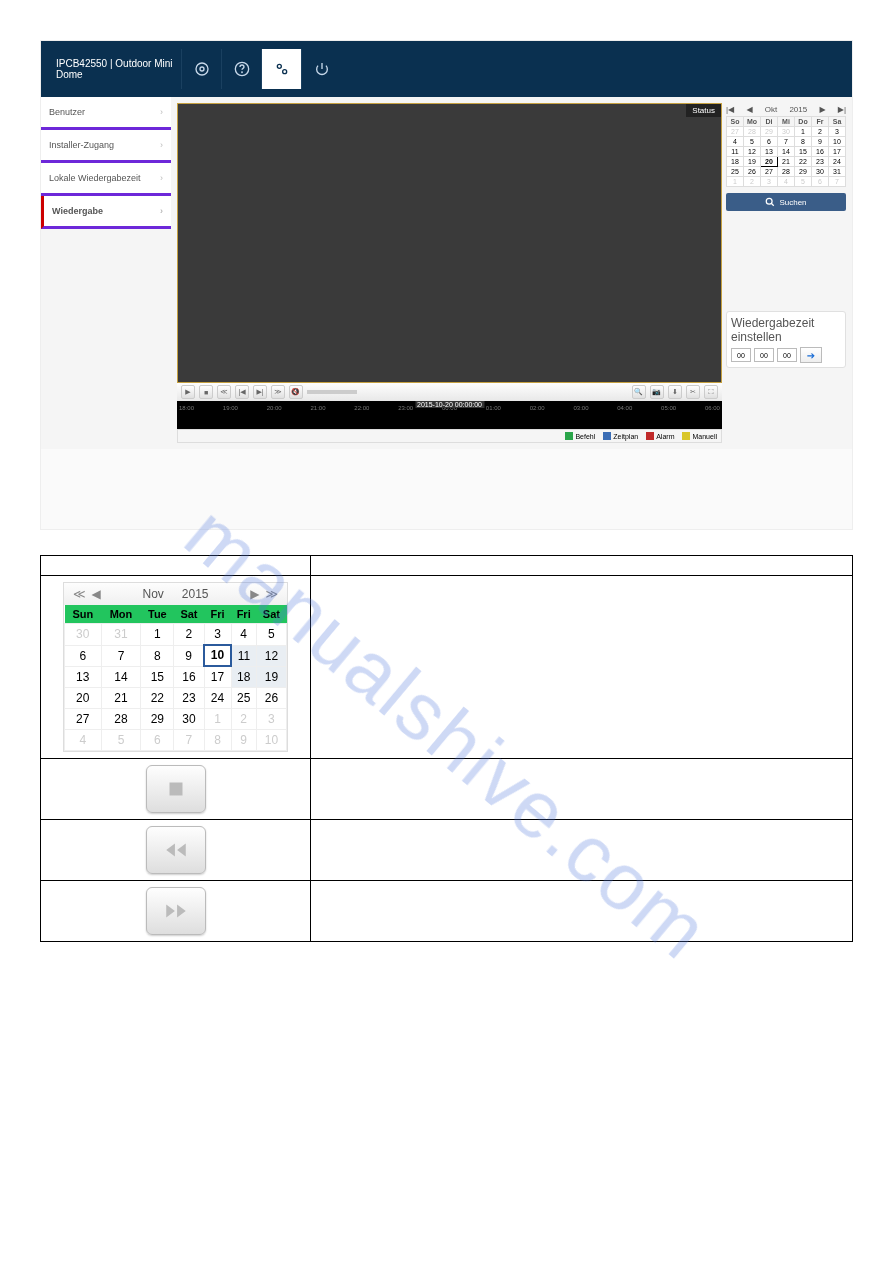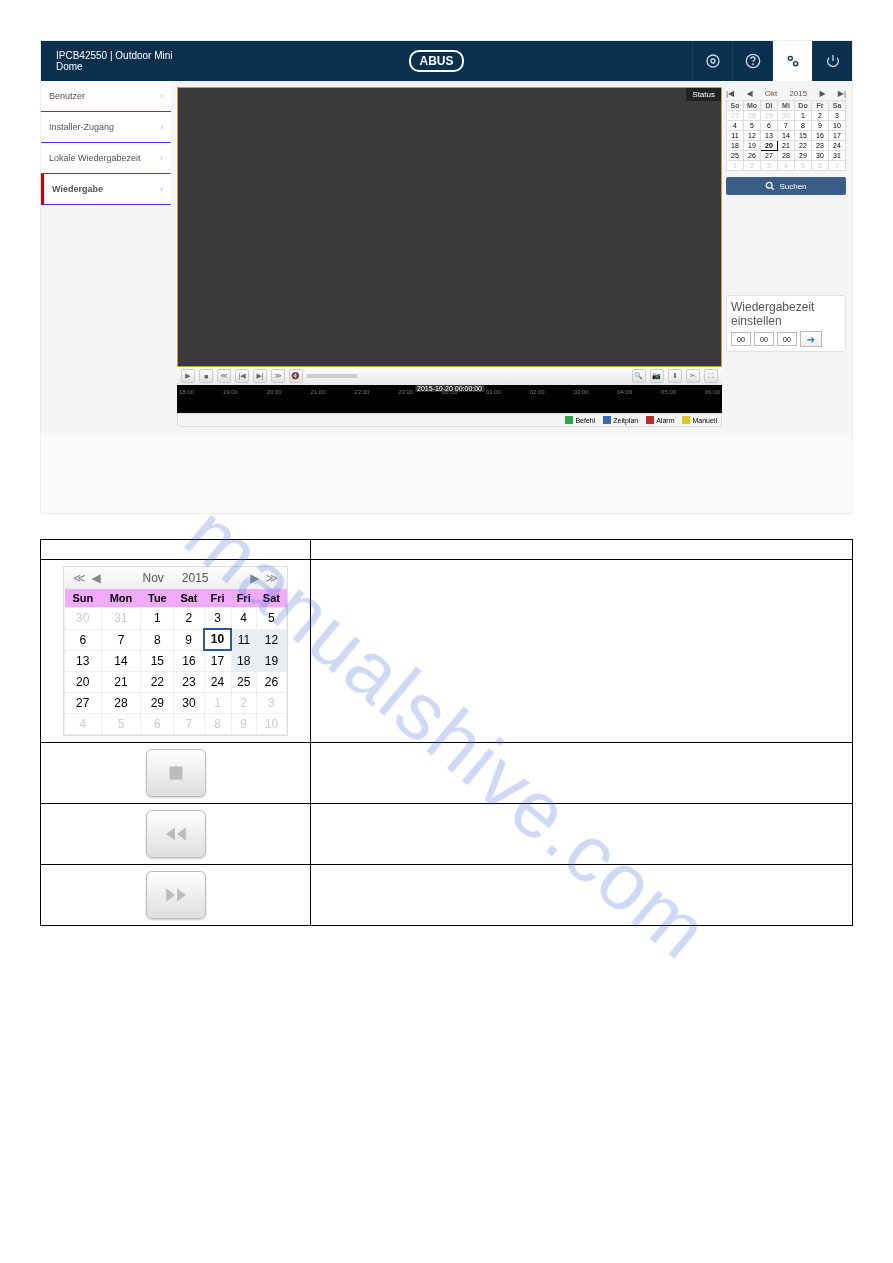--- a/index.html
+++ b/index.html
@@ -1,30 +1,30 @@
 <!DOCTYPE html>
 <html><head>
 <meta charset="utf-8">
 <style>
 * { box-sizing: border-box; margin: 0; padding: 0; font-family: Arial, sans-serif; }
 body { background: #fff; padding: 40px 40px 20px 40px; width: 893px; }
 
 .shot-border { border: 1px solid #eee; }
 .app { background: #f5f5f5; }
-.header { background: #0a3050; height: 40px; display: flex; align-items: center; color: #fff; font-size: 10px; }
+.header { background: #0a3050; height: 56px; display: flex; align-items: center; color: #fff; font-size: 10px; }
 .header .device { padding-left: 15px; flex: 0 0 140px; }
 .header .logo-wrap { flex: 1; text-align: center; }
 .logo { display: inline-block; border: 2px solid #fff; border-radius: 10px; padding: 2px 8px; font-weight: bold; font-size: 12px; color: #fff; }
 .header .hbtn { width: 40px; height: 40px; display: flex; align-items: center; justify-content: center; border-left: 1px solid #1a4060; color:#c7d8ea; }
 .header .hbtn svg { width: 16px; height: 16px; }
 .header .hbtn.active { background: #fff; color:#0a3050; }
 
 .main { display: flex; align-items: flex-start; }
 .sidebar { width: 130px; background: #fff; }
-.sidebar .item { display: flex; justify-content: space-between; align-items: center; padding: 10px 8px; border-bottom: 1px solid #6d28d9; font-size: 9px; color: #555; text-align: center; }
+.sidebar .item { display: flex; justify-content: space-between; align-items: center; padding: 10px 8px; border-bottom: 3px solid #6d28d9; font-size: 9px; color: #555; text-align: center; }
 .sidebar .item.active { border-left: 3px solid #c00; font-weight: bold; }
 .chev { color: #bbb; }
 
 .content { flex: 1; padding: 6px; display: flex; gap: 4px; }
 .player-wrap { flex: 1; }
 .video { background: #3a3a3a; height: 280px; position: relative; border: 1px solid #c5a040; }
 .video .status { position: absolute; top: 0; right: 0; background: #222; color: #fff; font-size: 8px; padding: 2px 6px; }
 .controls { background: linear-gradient(#fefefe,#e8e8e8); height: 18px; display: flex; align-items: center; gap: 4px; padding: 0 4px; }
 .ctrlbtn { width: 14px; height: 14px; background: linear-gradient(#fff,#e0e0e0); border: 1px solid #ccc; border-radius: 2px; font-size: 7px; color: #666; display:flex;align-items:center;justify-content:center;}
 .timeline { background: #000; color: #777; font-size: 6px; padding: 2px 2px; position: relative; height: 28px; }
@@ -53,21 +53,21 @@
 
 .doc-table { border: 1px solid #000; border-collapse: collapse; width: 100%; margin-top: 25px; }
 .doc-table td { border: 1px solid #000; padding: 6px; vertical-align: top; }
 .doc-table td.left { width: 270px; text-align: center; }
 
 .cal2 { border: 1px solid #ddd; width: 225px; margin: 0 auto; }
 .cal2-nav { display: flex; align-items: center; padding: 4px 6px; font-size: 12px; color:#555; background:linear-gradient(#fdfdfd,#f0f0f0);}
 .cal2-nav .n { color:#888; cursor:pointer; padding:0 3px;}
 .cal2-nav .mid { flex:1; text-align:center; display:flex; gap:18px; justify-content:center;}
 table.cal2t { border-collapse: collapse; width: 100%; }
-table.cal2t th { font-size: 11px; padding: 3px 0; background: #f0abfc; border-bottom:1px solid #eee;}
+table.cal2t th { font-size: 11px; padding: 3px 0; background: #22c55e; border-bottom:1px solid #eee;}
 table.cal2t td { font-size: 12px; text-align: center; padding: 3px 0; border:1px solid #eee;}
 table.cal2t td.oth { color: #ccc; }
 table.cal2t td.rec { background: #e9eef3; }
 table.cal2t td.sel { border: 2px solid #2b5a9c; font-weight:bold; padding:2px 0;}
 
 .searchbtn2 { background: #3a5d88; color: #fff; text-align: center; padding: 8px 0; margin: 10px auto 0; font-size: 14px; width: 225px; display:flex;align-items:center;justify-content:center;gap:6px;}
 
 .bigbtn { width: 60px; height: 48px; margin: 0 auto; border: 1px solid #bbb; border-radius: 6px; background: linear-gradient(#fefefe, #dedede); display: flex; align-items: center; justify-content: center; box-shadow: 0 1px 2px rgba(0,0,0,.2);}
 .bigbtn svg { width: 26px; height: 26px; color: #bbb; }
 
@@ -75,21 +75,20 @@
 </style>
 </head>
 <body>
 
 <div class="watermark">manualshive.com</div>
 
 <div class="shot-border">
   <div class="app">
     <div class="header">
       <div class="device">IPCB42550  |  Outdoor Mini Dome</div>
-      <div class="logo-wrap"><span class="logo">ABUS</span></div>
       <div class="hbtn">
           <svg viewBox="0 0 24 24" fill="none" stroke="currentColor" stroke-width="2">
             <circle cx="12" cy="12" r="9"></circle>
             <circle cx="12" cy="12" r="3"></circle>
           </svg>
         </div>
       <div class="hbtn">
           <svg viewBox="0 0 24 24" fill="none" stroke="currentColor" stroke-width="2">
             <circle cx="12" cy="12" r="10"></circle>
             <path d="M9 9a3 3 0 116 0c0 2-3 2-3 4"></path>

